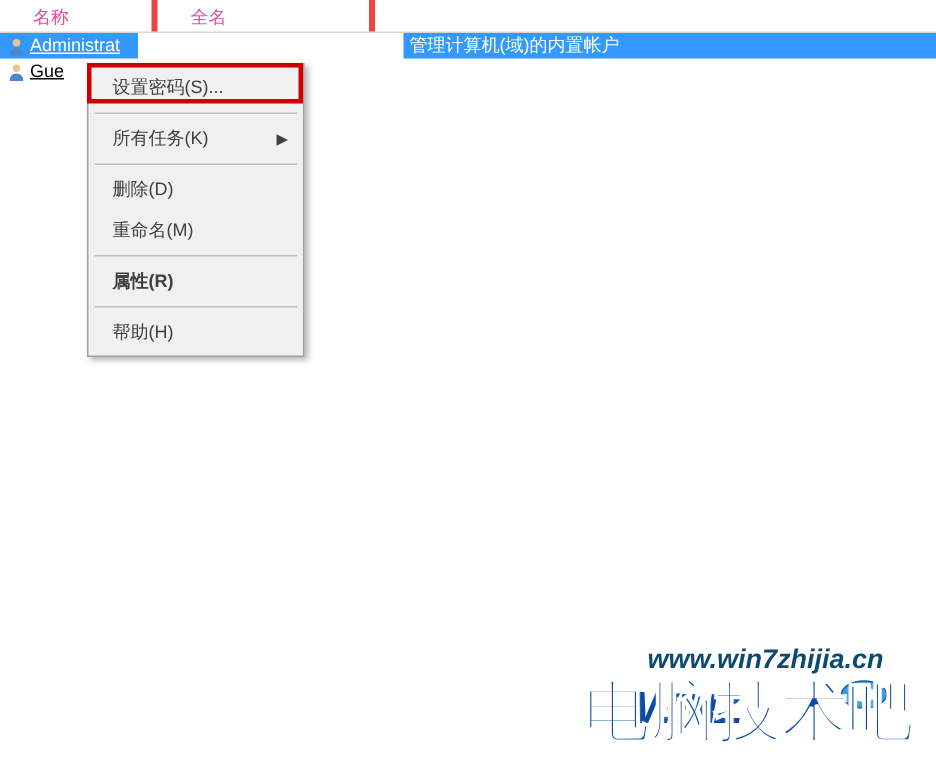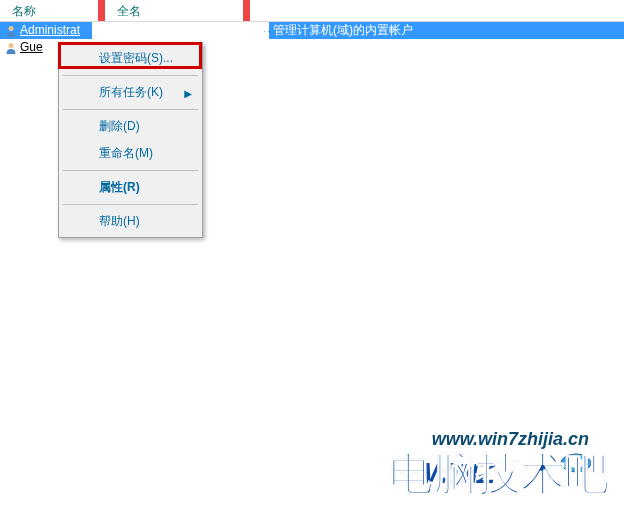--- a/index.html
+++ b/index.html
@@ -16,23 +16,23 @@
       overflow: hidden;
       font-size: 12px;
     }
     .table-header {
       display: flex;
       height: 22px;
       background: #ffffff;
       border-bottom: 1px solid #d6d6d6;
     }
     .col-header {
-      padding: 3px 12px;
-      border-right: 7px solid #ef4444;
-      color: #0f766e;
+      padding: 3px 22px;
+      border-right: 4px solid #ef4444;
+      color: #ec4899;
       font-size: 12px;
       white-space: nowrap;
       overflow: hidden;
     }
     .col-name { width: 105px; }
     .col-fullname { width: 145px; }
     .col-desc { flex: 1; margin-top: 26px; }
     .table-body {
       position: relative;
     }
@@ -74,24 +74,23 @@
       width: 145px;
       background: #f0f0f0;
       border: 1px solid #a0a0a0;
       box-shadow: 2px 2px 4px rgba(0,0,0,0.3);
       padding: 2px;
       z-index: 100;
     }
     .menu-item {
       padding: 5px 20px 5px 14px;
       font-size: 12px;
-      color: #0369a1;
+      color: #404040;
       cursor: default;
       position: relative;
-      margin-left: 24px;
     }
     .menu-item.bold { font-weight: bold; }
     .menu-item .submenu-arrow {
       position: absolute;
       right: 8px;
       top: 50%;
       transform: translateY(-50%);
       font-size: 10px;
     }
     .menu-separator {

